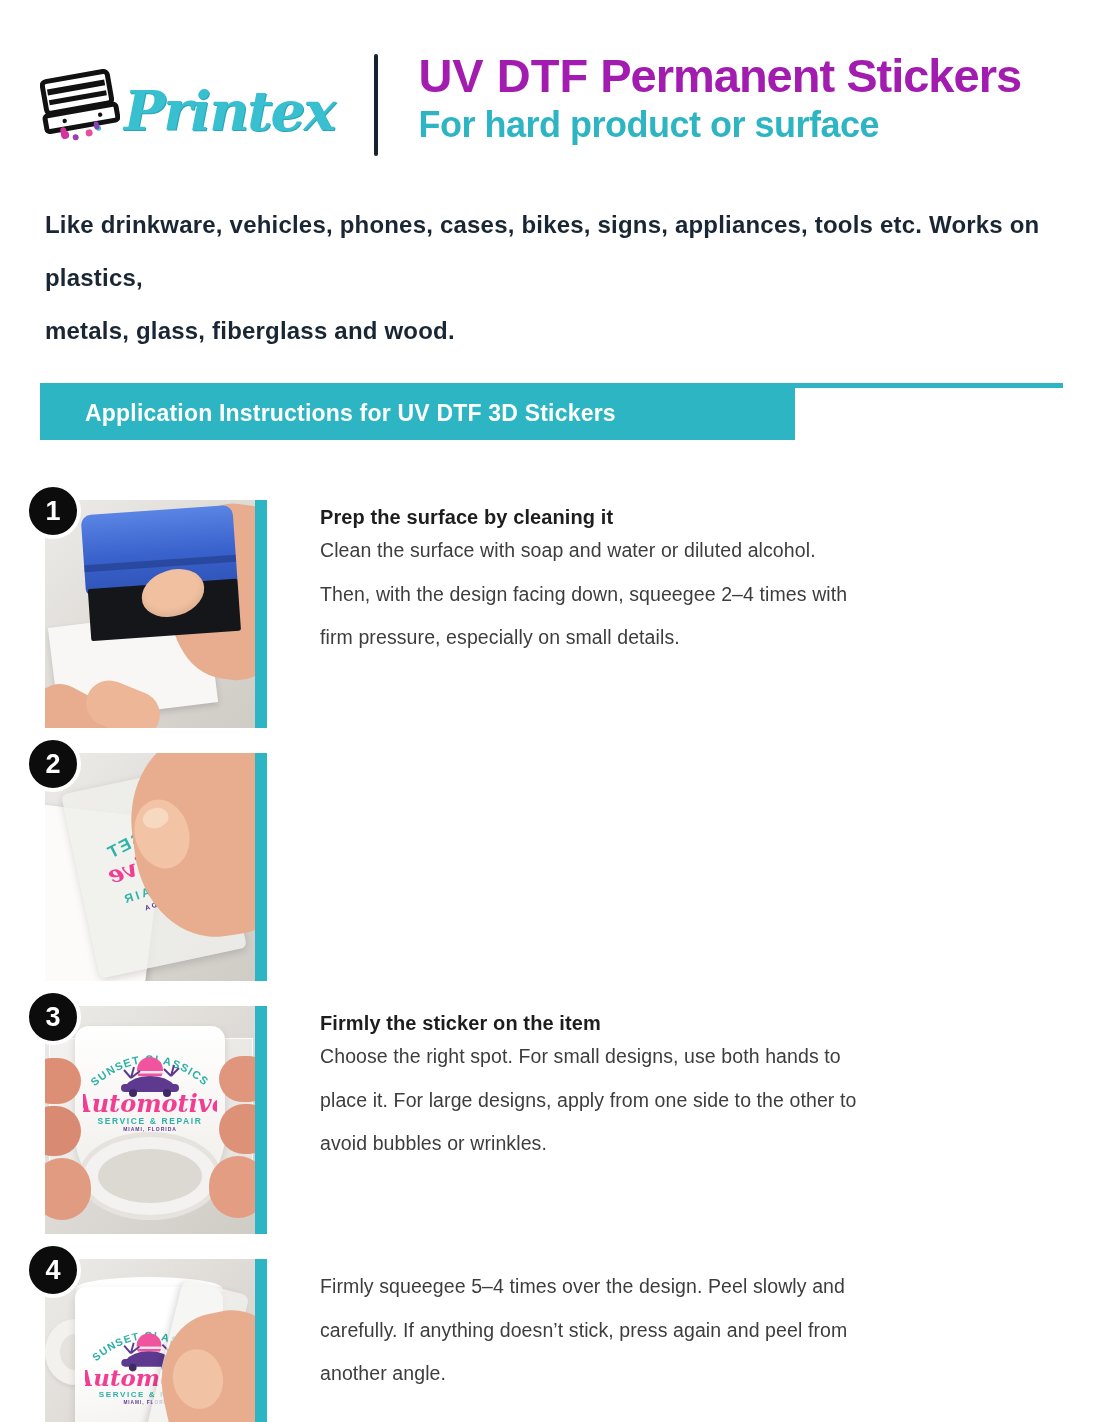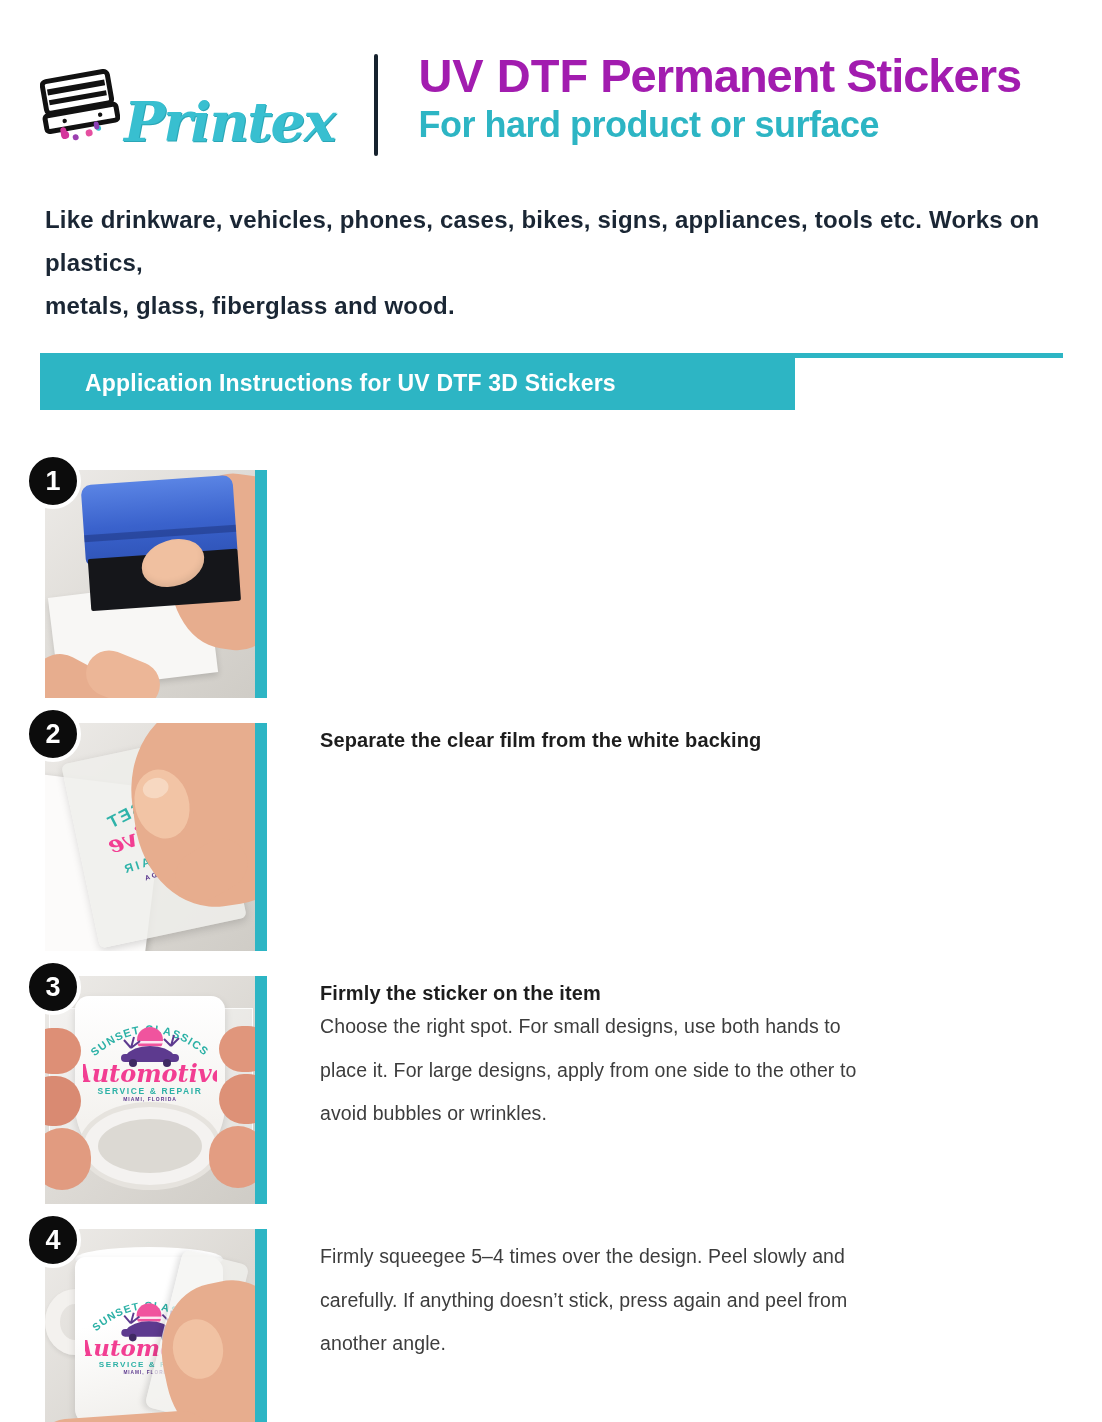--- a/index.html
+++ b/index.html
@@ -2,36 +2,36 @@
 <html><head>
 <meta charset="utf-8">
 <style>
   html,body{margin:0;padding:0;background:#ffffff;}
   .page{
     position:relative;width:1102px;height:1422px;background:#fff;overflow:hidden;
     font-family:"Liberation Sans",sans-serif;color:#1a2634;
   }
   
   .header{display:flex;align-items:flex-start;margin:50px 0 0 40px;}
-  .logo{display:flex;align-items:flex-end;}
+  .logo{display:flex;align-items:center;}
   .logo-icon{margin-top:14px;}
   .logo-text{
     font-family:"DejaVu Serif",serif;font-style:italic;font-weight:bold;
     font-size:55px;color:#38bfd0;letter-spacing:-2px;margin:16px 0 0 4px;
     text-shadow:1px 1px 0 #2aa6b6;
   }
   .v-divider{width:4px;height:102px;background:#16222e;margin:4px 40px 0 40px;border-radius:2px;}
   .title-block{padding-top:0;}
   .title{font-size:47px;line-height:1.1;font-weight:bold;color:#a21caf;margin:0;letter-spacing:-1px;}
   .title .strong{letter-spacing:0;}
   .subtitle{font-size:36px;font-weight:bold;color:#2db5c4;margin:2px 0 0 0;letter-spacing:-0.5px;}
   
   .intro{
     margin:42px 45px 0 45px;font-size:24px;font-weight:bold;color:#1a2634;
-    line-height:43px;white-space:pre-line;letter-spacing:0.2px;
+    line-height:53px;white-space:pre-line;letter-spacing:0.2px;
   }
   
   .banner{position:relative;margin:26px 0 0 40px;width:1023px;height:59px;}
   .banner-topline{position:absolute;top:0;left:0;width:1023px;height:5px;background:#2db5c4;}
   .banner-box{
     position:absolute;top:3px;left:0;width:755px;height:54px;background:#2db5c4;
     display:flex;align-items:center;
   }
   .banner-text{color:#ffffff;font-size:23px;font-weight:bold;padding-left:45px;letter-spacing:0.2px;}
   
@@ -188,20 +188,26 @@
           <div class="p1-squeegee">
             <div class="p1-blue"></div>
             <div class="p1-black"></div>
           </div>
           <div class="p1-thumb"></div>
           <div class="p1-finger1"></div>
           <div class="p1-finger2"></div>
         </div>
         <div class="accent-bar"></div>
       </div>
+      <div class="step-text">
+        <h3 class="step-title">Prep the surface by cleaning it</h3>
+        <p class="step-body">Clean the surface with soap and water or diluted alcohol.
+Then, with the design facing down, squeegee 2–4 times with
+firm pressure, especially on small details.</p>
+      </div>
     </div>
 
     <div class="step">
       <div class="figure">
         <div class="badge">2</div>
         <div class="photo">
           <div class="p2-backing"></div>
           <div class="p2-film">
             <div class="p2-mirror">
               <span class="p2-m1">SUNSET</span>
@@ -210,21 +216,20 @@
               <span class="p2-m4">FLORIDA</span>
             </div>
           </div>
           <div class="p2-hand"></div>
           <div class="p2-finger"></div>
           <div class="p2-thumb"></div>
         </div>
         <div class="accent-bar"></div>
       </div>
       <div class="step-text">
-        <h3 class="step-title">Separate the clear film from the white backing</h3>
       </div>
     </div>
 
     <div class="step">
       <div class="figure">
         <div class="badge">3</div>
         <div class="photo">
           <div class="p3-film"></div>
           <div class="p3-mug"></div>
           <svg class="p3-design" viewBox="0 0 134 100">

